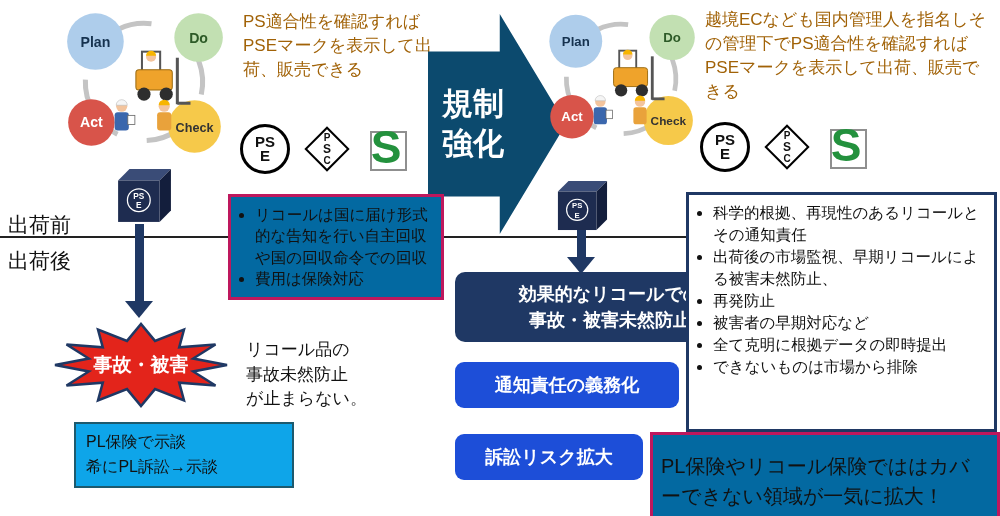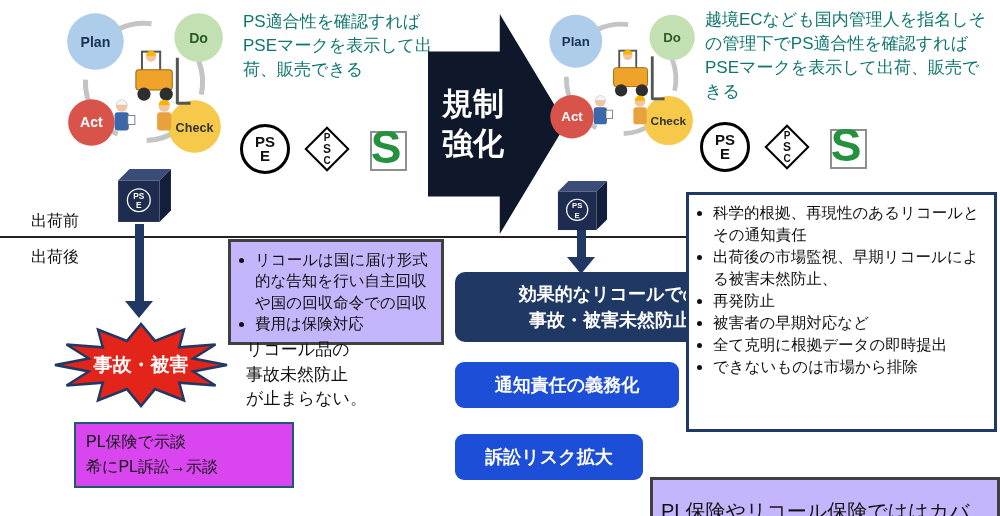--- a/index.html
+++ b/index.html
@@ -3,27 +3,27 @@
 <meta charset="utf-8">
 <style>
   html,body{margin:0;padding:0;background:#fff;}
   #canvas{position:relative;width:1000px;height:516px;background:#fff;overflow:hidden;
           font-family:"Liberation Sans","DejaVu Sans",sans-serif;color:#111;}
   .abs{position:absolute;}
   .pre{white-space:pre-line;}
 
   
   .ship-line{left:0;top:236px;width:688px;border-top:2px solid #222;}
-  .ship-label{left:8px;font-size:16px;color:#111;margin-left:23px;}
-
-  
-  .desc{font-size:17px;line-height:1.42;color:#0f766e;}
-
-  
-  .big-arrow{left:428px;top:14px;width:138px;height:220px;background:#0f172a;
+  .ship-label{left:8px;font-size:21px;color:#111;}
+
+  
+  .desc{font-size:17px;line-height:1.42;color:#a16207;}
+
+  
+  .big-arrow{left:428px;top:14px;width:138px;height:220px;background:#0c4a6e;
     clip-path:polygon(0 17%,52% 17%,52% 0,100% 50%,52% 100%,52% 83%,0 83%);}
   .big-arrow .lbl{position:absolute;left:14px;top:50%;transform:translateY(-50%);
     color:#fff;font-size:31px;font-weight:bold;line-height:1.3;white-space:pre-line;}
 
   
   .marks{display:flex;align-items:center;gap:13px;}
   .pse-mark{width:44px;height:44px;border:3px solid #000;border-radius:50%;
     display:flex;flex-direction:column;align-items:center;justify-content:center;
     font-weight:bold;font-size:15px;line-height:.95;background:#fff;}
   .psc-mark{position:relative;width:48px;height:48px;}
@@ -34,26 +34,26 @@
   .s-square{position:absolute;right:1px;top:5px;width:33px;height:36px;border:2px solid #8f8f8f;}
   .s-letter{position:absolute;left:50%;top:50%;transform:translate(-50%,-54%);
     font-size:46px;font-weight:bold;color:#23913d;line-height:1;}
 
   
   .arrow-shaft{position:absolute;background:#1f3864;}
   .arrow-head{position:absolute;width:0;height:0;border-left:14px solid transparent;
     border-right:14px solid transparent;border-top:17px solid #1f3864;}
 
   
-  .orange-box{border:3px solid #404040;background:#c4b5fd;margin-top:45px;}
+  .orange-box{border:3px solid #be185d;background:#0369a1;}
   .recall-box{left:228px;top:194px;width:202px;padding:7px 6px 7px 2px;}
   .recall-box ul,.bullet-box ul{margin:0;padding-left:22px;}
   .recall-box li{font-size:15.5px;line-height:1.38;}
   .recall-note{left:246px;top:338px;width:180px;font-size:17px;line-height:1.45;}
-  .pl-box{left:74px;top:422px;width:196px;border:2.5px solid #1d5a6e;background:#d946ef;
+  .pl-box{left:74px;top:422px;width:196px;border:2.5px solid #1d5a6e;background:#0ea5e9;
     padding:6px 10px;font-size:16px;line-height:1.55;}
   .navy-box{left:455px;top:272px;width:224px;height:70px;background:#1f3864;border-radius:10px;
     color:#fff;font-weight:bold;font-size:18px;display:flex;align-items:center;justify-content:center;
     text-align:center;line-height:1.45;padding-left:43px;}
   .red-box{background:#1d4ed8;border-radius:9px;color:#fff;font-weight:bold;font-size:18px;
     display:flex;align-items:center;justify-content:center;text-align:center;}
   .red-notify{left:455px;top:362px;width:224px;height:46px;}
   .red-lawsuit{left:455px;top:434px;width:188px;height:46px;}
   .bullet-box{left:686px;top:192px;width:299px;height:222px;border:3px solid #1f3864;background:#fff;
     padding:7px 4px 5px 2px;}

